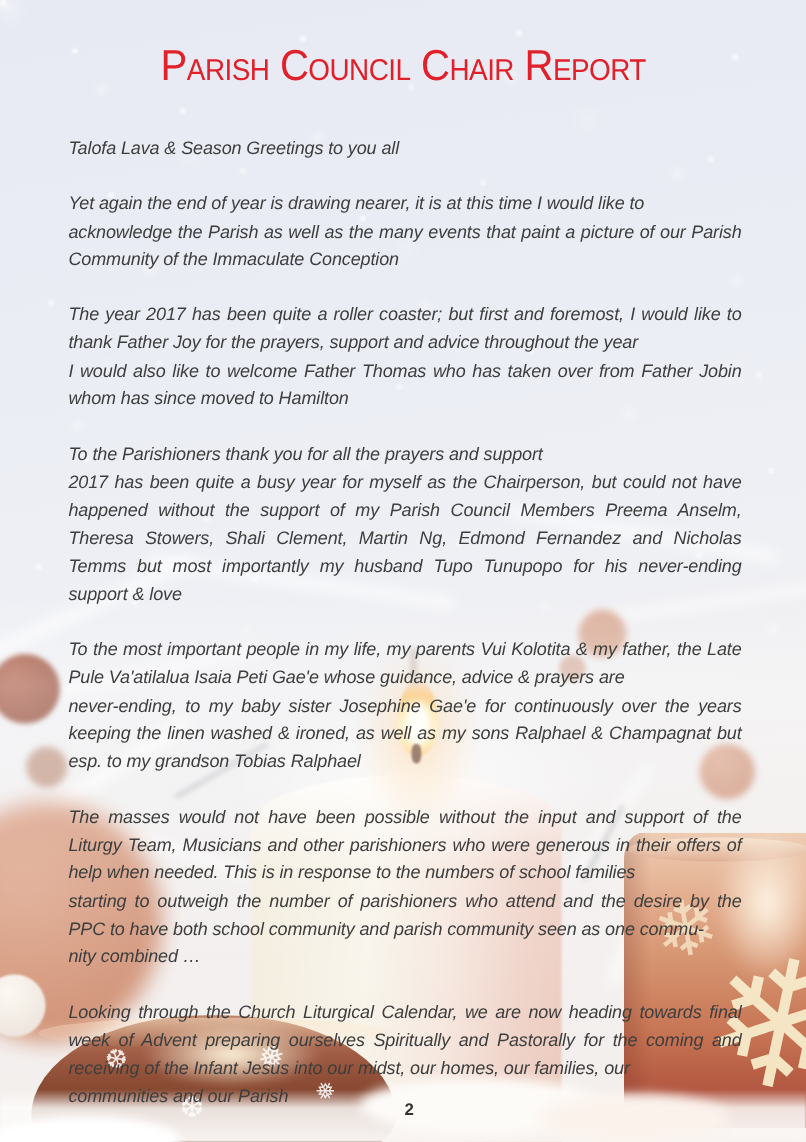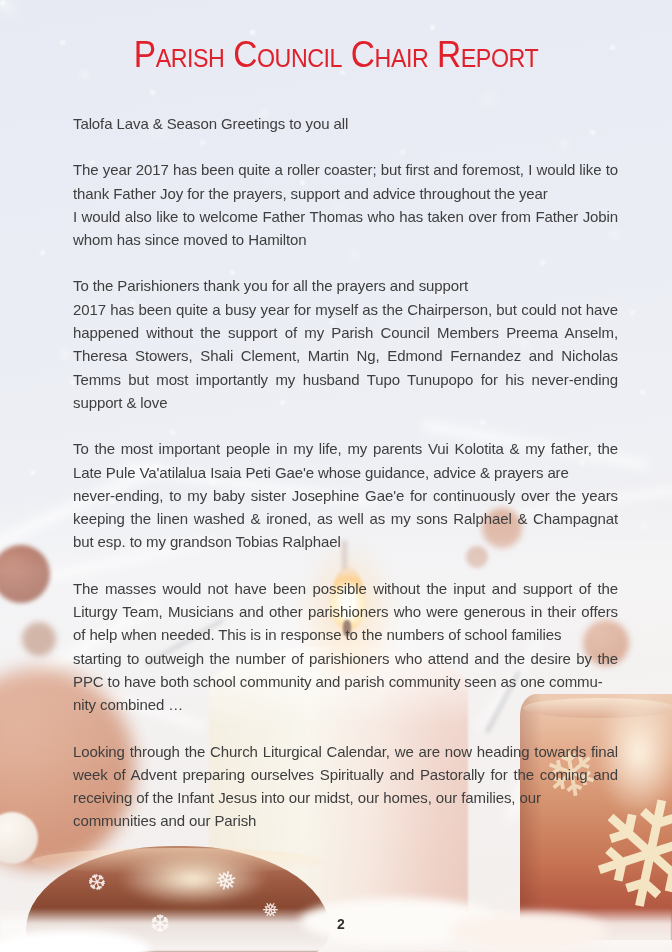--- a/index.html
+++ b/index.html
@@ -108,22 +108,22 @@
   .m3{left:-10px;top:930px;width:160px;height:40px;background:#ffffff;filter:blur(4px);}
   
   .wash{inset:0;pointer-events:none;z-index:9;
     background:linear-gradient(180deg,rgba(247,248,251,0) 0%,rgba(247,248,251,0) 52%,
       rgba(255,255,255,.30) 60%,rgba(255,255,255,.22) 72%,rgba(255,255,255,.10) 82%,rgba(255,255,255,0) 94%);}
   
   .title{position:absolute;left:0;right:0;top:33px;z-index:10;text-align:center;
     font-variant:small-caps;font-size:36px;line-height:44px;letter-spacing:-.5px;
     color:#e0202a;transform:scaleX(.93);font-weight:400;}
   .body-text{position:absolute;left:57px;width:561px;top:112px;z-index:10;}
-  .para{margin:0 0 23px 16px;font-size:15px;line-height:23.3px;color:#3e3e3e;
-    text-align:justify;letter-spacing:-.1px;}
+  .para{margin:0 0 23px 0;font-size:15px;line-height:23.3px;color:#3e3e3e;
+    text-align:justify;letter-spacing:-.1px;font-style:italic;}
   .pagenum{position:absolute;left:10px;right:0;top:916px;z-index:10;text-align:center;
     font-size:14px;font-weight:bold;color:#333333;}
 </style>
 </head>
 <body>
 
 <div class="page">
 
   <div class="layer dots"></div>
   <div class="layer dots2"></div>
@@ -174,20 +174,21 @@
   <div class="layer snowband"></div>
   <div class="layer mound m1"></div>
   <div class="layer mound m2"></div>
   <div class="layer mound m3"></div>
 
   <div class="layer wash"></div>
 
   <div class="title">Parish Council Chair Report</div>
   <div class="body-text">
       <p class="para">Talofa Lava &amp; Season Greetings to you all</p>
+      <p class="para">Yet again the end of year is drawing nearer, it is at this time I would like to<br>acknowledge the Parish as well as the many events that paint a picture of our Parish Community of the Immaculate Conception</p>
       <p class="para">The year 2017 has been quite a roller coaster; but first and foremost, I would like to thank Father Joy for the prayers, support and advice throughout the year<br>I would also like to welcome Father Thomas who has taken over from Father Jobin whom has since moved to Hamilton</p>
       <p class="para">To the Parishioners thank you for all the prayers and support<br>2017 has been quite a busy year for myself as the Chairperson, but could not have happened without the support of my Parish Council Members Preema Anselm, Theresa Stowers, Shali Clement, Martin Ng, Edmond Fernandez and Nicholas Temms but most importantly my husband Tupo Tunupopo for his never-ending support &amp; love</p>
       <p class="para">To the most important people in my life, my parents Vui Kolotita &amp; my father, the Late Pule Va'atilalua Isaia Peti Gae'e whose guidance, advice &amp; prayers are<br>never-ending, to my baby sister Josephine Gae'e for continuously over the years keeping the linen washed &amp; ironed, as well as my sons Ralphael &amp; Champagnat but esp. to my grandson Tobias Ralphael</p>
       <p class="para">The masses would not have been possible without the input and support of the Liturgy Team, Musicians and other parishioners who were generous in their offers of help when needed. This is in response to the numbers of school families<br>starting to outweigh the number of parishioners who attend and the desire by the PPC to have both school community and parish community seen as one commu-<br>nity combined …</p>
       <p class="para">Looking through the Church Liturgical Calendar, we are now heading towards final week of Advent preparing ourselves Spiritually and Pastorally for the coming and receiving of the Infant Jesus into our midst, our homes, our families, our<br>communities and our Parish</p>
     </div>
   <div class="pagenum">2</div>
 
 </div>
 

